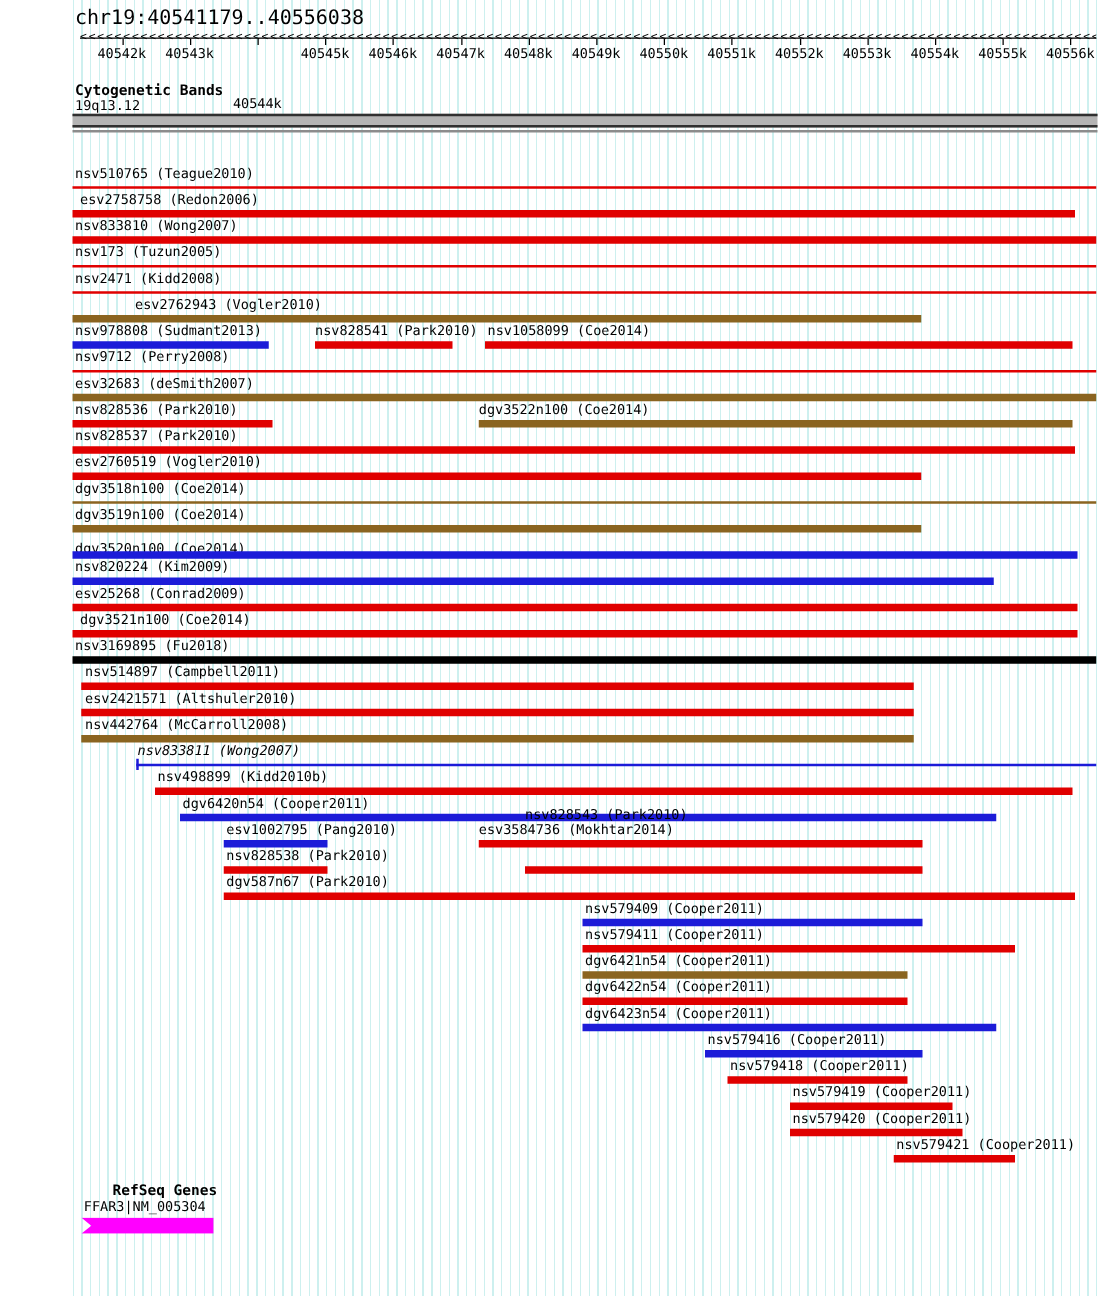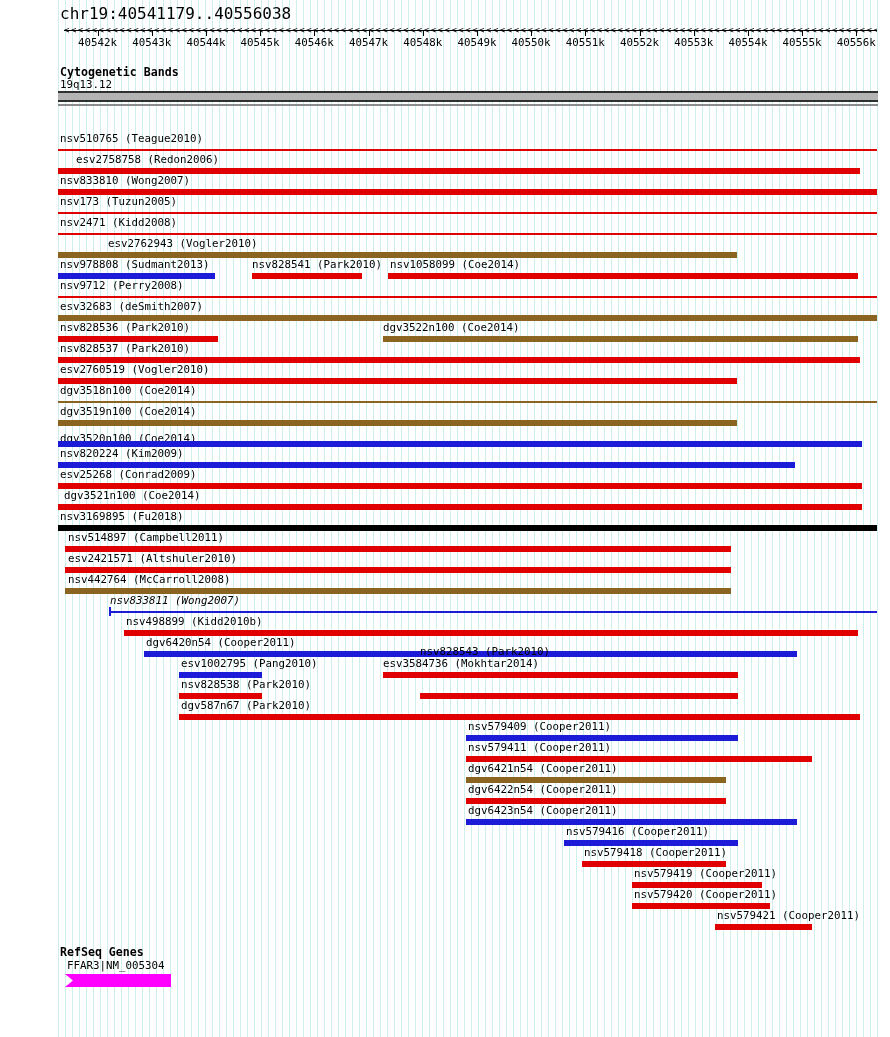--- a/index.html
+++ b/index.html
@@ -22,21 +22,21 @@
   .cyto-band{
     position:absolute;left:58px;top:91px;width:820px;height:11px;background:#b4b4b4;
     border-top:2px solid #303030;border-bottom:2px solid #303030;box-sizing:border-box;
   }
   .cyto-underline{position:absolute;left:58px;top:104px;width:820px;height:2px;background:#8c8c8c;}
   .dgv-heading{top:120px;}
   .vlabel{position:absolute;font-size:10.8px;line-height:12px;height:12px;white-space:pre;}
   .vbar{position:absolute;height:6px;}
   .vbar.thin{height:2px;}
   .vstart-tick{position:absolute;width:2px;height:9px;}
-  .refseq-heading{top:946px;}
+  .refseq-heading{top:946px;padding-left:30px;}
   .gene-label{position:absolute;left:67px;top:960px;font-size:10.8px;line-height:12px;white-space:pre;}
   .gene-bar{
     position:absolute;left:65px;top:974px;width:106px;height:13px;
     clip-path:polygon(0 0,100% 0,100% 100%,0 100%,8px 50%);
   }
 </style>
 </head>
 <body>
 
 <div class="canvas">
@@ -46,21 +46,21 @@
 
   <div>
     <div class="ruler-arrows">&lt;&lt;&lt;&lt;&lt;&lt;&lt;&lt;&lt;&lt;&lt;&lt;&lt;&lt;&lt;&lt;&lt;&lt;&lt;&lt;&lt;&lt;&lt;&lt;&lt;&lt;&lt;&lt;&lt;&lt;&lt;&lt;&lt;&lt;&lt;&lt;&lt;&lt;&lt;&lt;&lt;&lt;&lt;&lt;&lt;&lt;&lt;&lt;&lt;&lt;&lt;&lt;&lt;&lt;&lt;&lt;&lt;&lt;&lt;&lt;&lt;&lt;&lt;&lt;&lt;&lt;&lt;&lt;&lt;&lt;&lt;&lt;&lt;&lt;&lt;&lt;&lt;&lt;&lt;&lt;&lt;&lt;&lt;&lt;&lt;&lt;&lt;&lt;&lt;&lt;&lt;&lt;&lt;&lt;&lt;&lt;&lt;&lt;&lt;&lt;&lt;&lt;&lt;&lt;&lt;&lt;&lt;&lt;&lt;&lt;&lt;&lt;&lt;&lt;&lt;&lt;&lt;&lt;&lt;&lt;&lt;&lt;&lt;&lt;&lt;&lt;&lt;&lt;&lt;&lt;&lt;&lt;&lt;&lt;&lt;&lt;&lt;&lt;&lt;&lt;&lt;&lt;&lt;&lt;&lt;&lt;&lt;&lt;&lt;&lt;&lt;&lt;&lt;&lt;&lt;&lt;&lt;&lt;&lt;&lt;&lt;&lt;&lt;&lt;&lt;&lt;&lt;&lt;&lt;&lt;&lt;&lt;&lt;&lt;&lt;&lt;&lt;&lt;&lt;&lt;&lt;&lt;&lt;&lt;&lt;&lt;&lt;&lt;&lt;&lt;&lt;&lt;&lt;&lt;&lt;&lt;&lt;&lt;&lt;&lt;&lt;&lt;&lt;&lt;&lt;&lt;&lt;&lt;&lt;&lt;&lt;&lt;&lt;&lt;&lt;&lt;&lt;&lt;&lt;&lt;&lt;&lt;&lt;&lt;&lt;&lt;&lt;&lt;&lt;&lt;</div>
     <div class="ruler-line"></div>
     <div>
         <div class="tick" style="left: 97.5px;"></div>
         <div class="tick-label" style="left: 97.5px;">40542k</div>
         <div class="tick" style="left: 151.7px;"></div>
         <div class="tick-label" style="left: 151.7px;">40543k</div>
         <div class="tick" style="left: 205.9px;"></div>
-        <div class="tick-label" style="left: 205.9px;">40544k</div>
+        <div class="tick-label" style="left: 205.9px; margin-top: 40px;">40544k</div>
         <div class="tick" style="left: 260.1px;"></div>
         <div class="tick-label" style="left: 260.1px;">40545k</div>
         <div class="tick" style="left: 314.3px;"></div>
         <div class="tick-label" style="left: 314.3px;">40546k</div>
         <div class="tick" style="left: 368.5px;"></div>
         <div class="tick-label" style="left: 368.5px;">40547k</div>
         <div class="tick" style="left: 422.7px;"></div>
         <div class="tick-label" style="left: 422.7px;">40548k</div>
         <div class="tick" style="left: 476.9px;"></div>
         <div class="tick-label" style="left: 476.9px;">40549k</div>
@@ -82,21 +82,21 @@
   </div>
 
   <div class="heading cyto-heading">Cytogenetic Bands</div>
   <div class="cyto-label">19q13.12</div>
   <div class="cyto-band"></div>
   <div class="cyto-underline"></div>
 
   <div>
       <div class="vlabel" style="left: 60px; top: 133px;">nsv510765 (Teague2010)</div>
       <div class="vbar thin" style="left: 58px; top: 149px; width: 819px; background: rgb(224, 0, 0);"></div>
-      <div class="vlabel" style="left: 76px; top: 154px;">esv2758758 (Redon2006)</div>
+      <div class="vlabel" style="left: 64px; top: 154px;">esv2758758 (Redon2006)</div>
       <div class="vbar" style="left: 58px; top: 168px; width: 802px; background: rgb(224, 0, 0);"></div>
       <div class="vlabel" style="left: 60px; top: 175px;">nsv833810 (Wong2007)</div>
       <div class="vbar" style="left: 58px; top: 189px; width: 819px; background: rgb(224, 0, 0);"></div>
       <div class="vlabel" style="left: 60px; top: 196px;">nsv173 (Tuzun2005)</div>
       <div class="vbar thin" style="left: 58px; top: 212px; width: 819px; background: rgb(224, 0, 0);"></div>
       <div class="vlabel" style="left: 60px; top: 217px;">nsv2471 (Kidd2008)</div>
       <div class="vbar thin" style="left: 58px; top: 233px; width: 819px; background: rgb(224, 0, 0);"></div>
       <div class="vlabel" style="left: 60px; top: 238px; padding-left: 48px;">esv2762943 (Vogler2010)</div>
       <div class="vbar" style="left: 58px; top: 252px; width: 679px; background: rgb(138, 100, 32);"></div>
       <div class="vlabel" style="left: 60px; top: 259px;">nsv978808 (Sudmant2013)</div>

